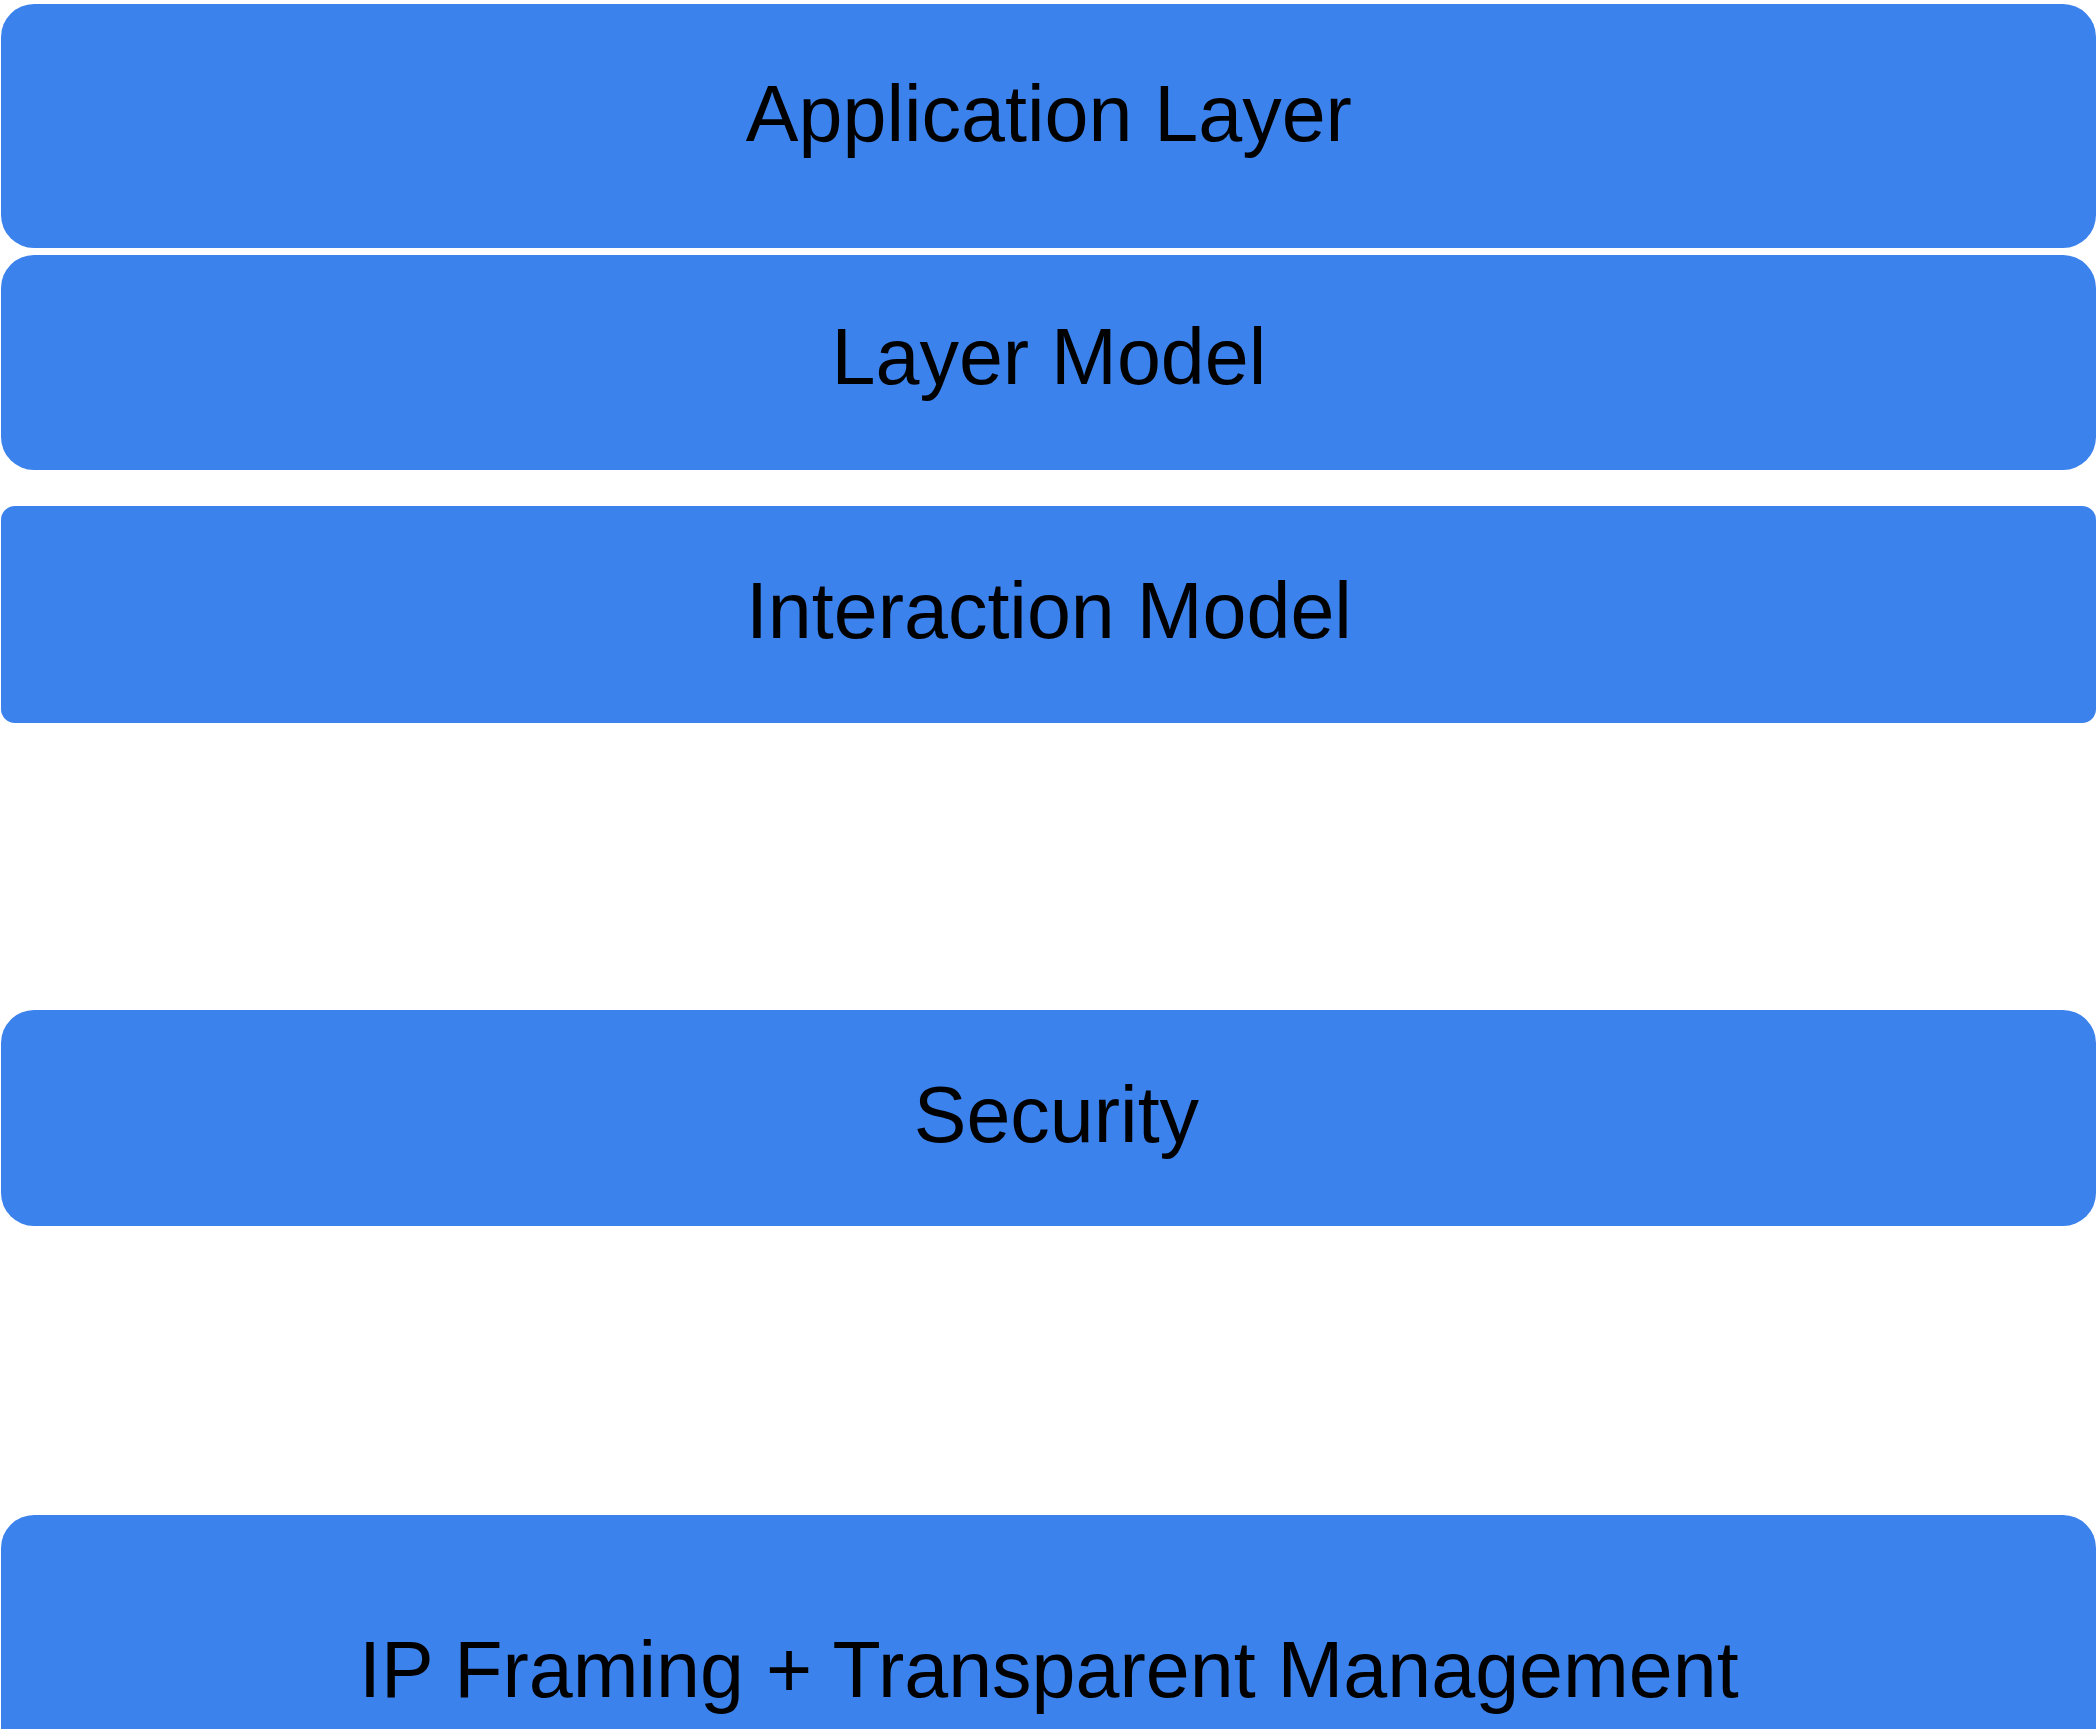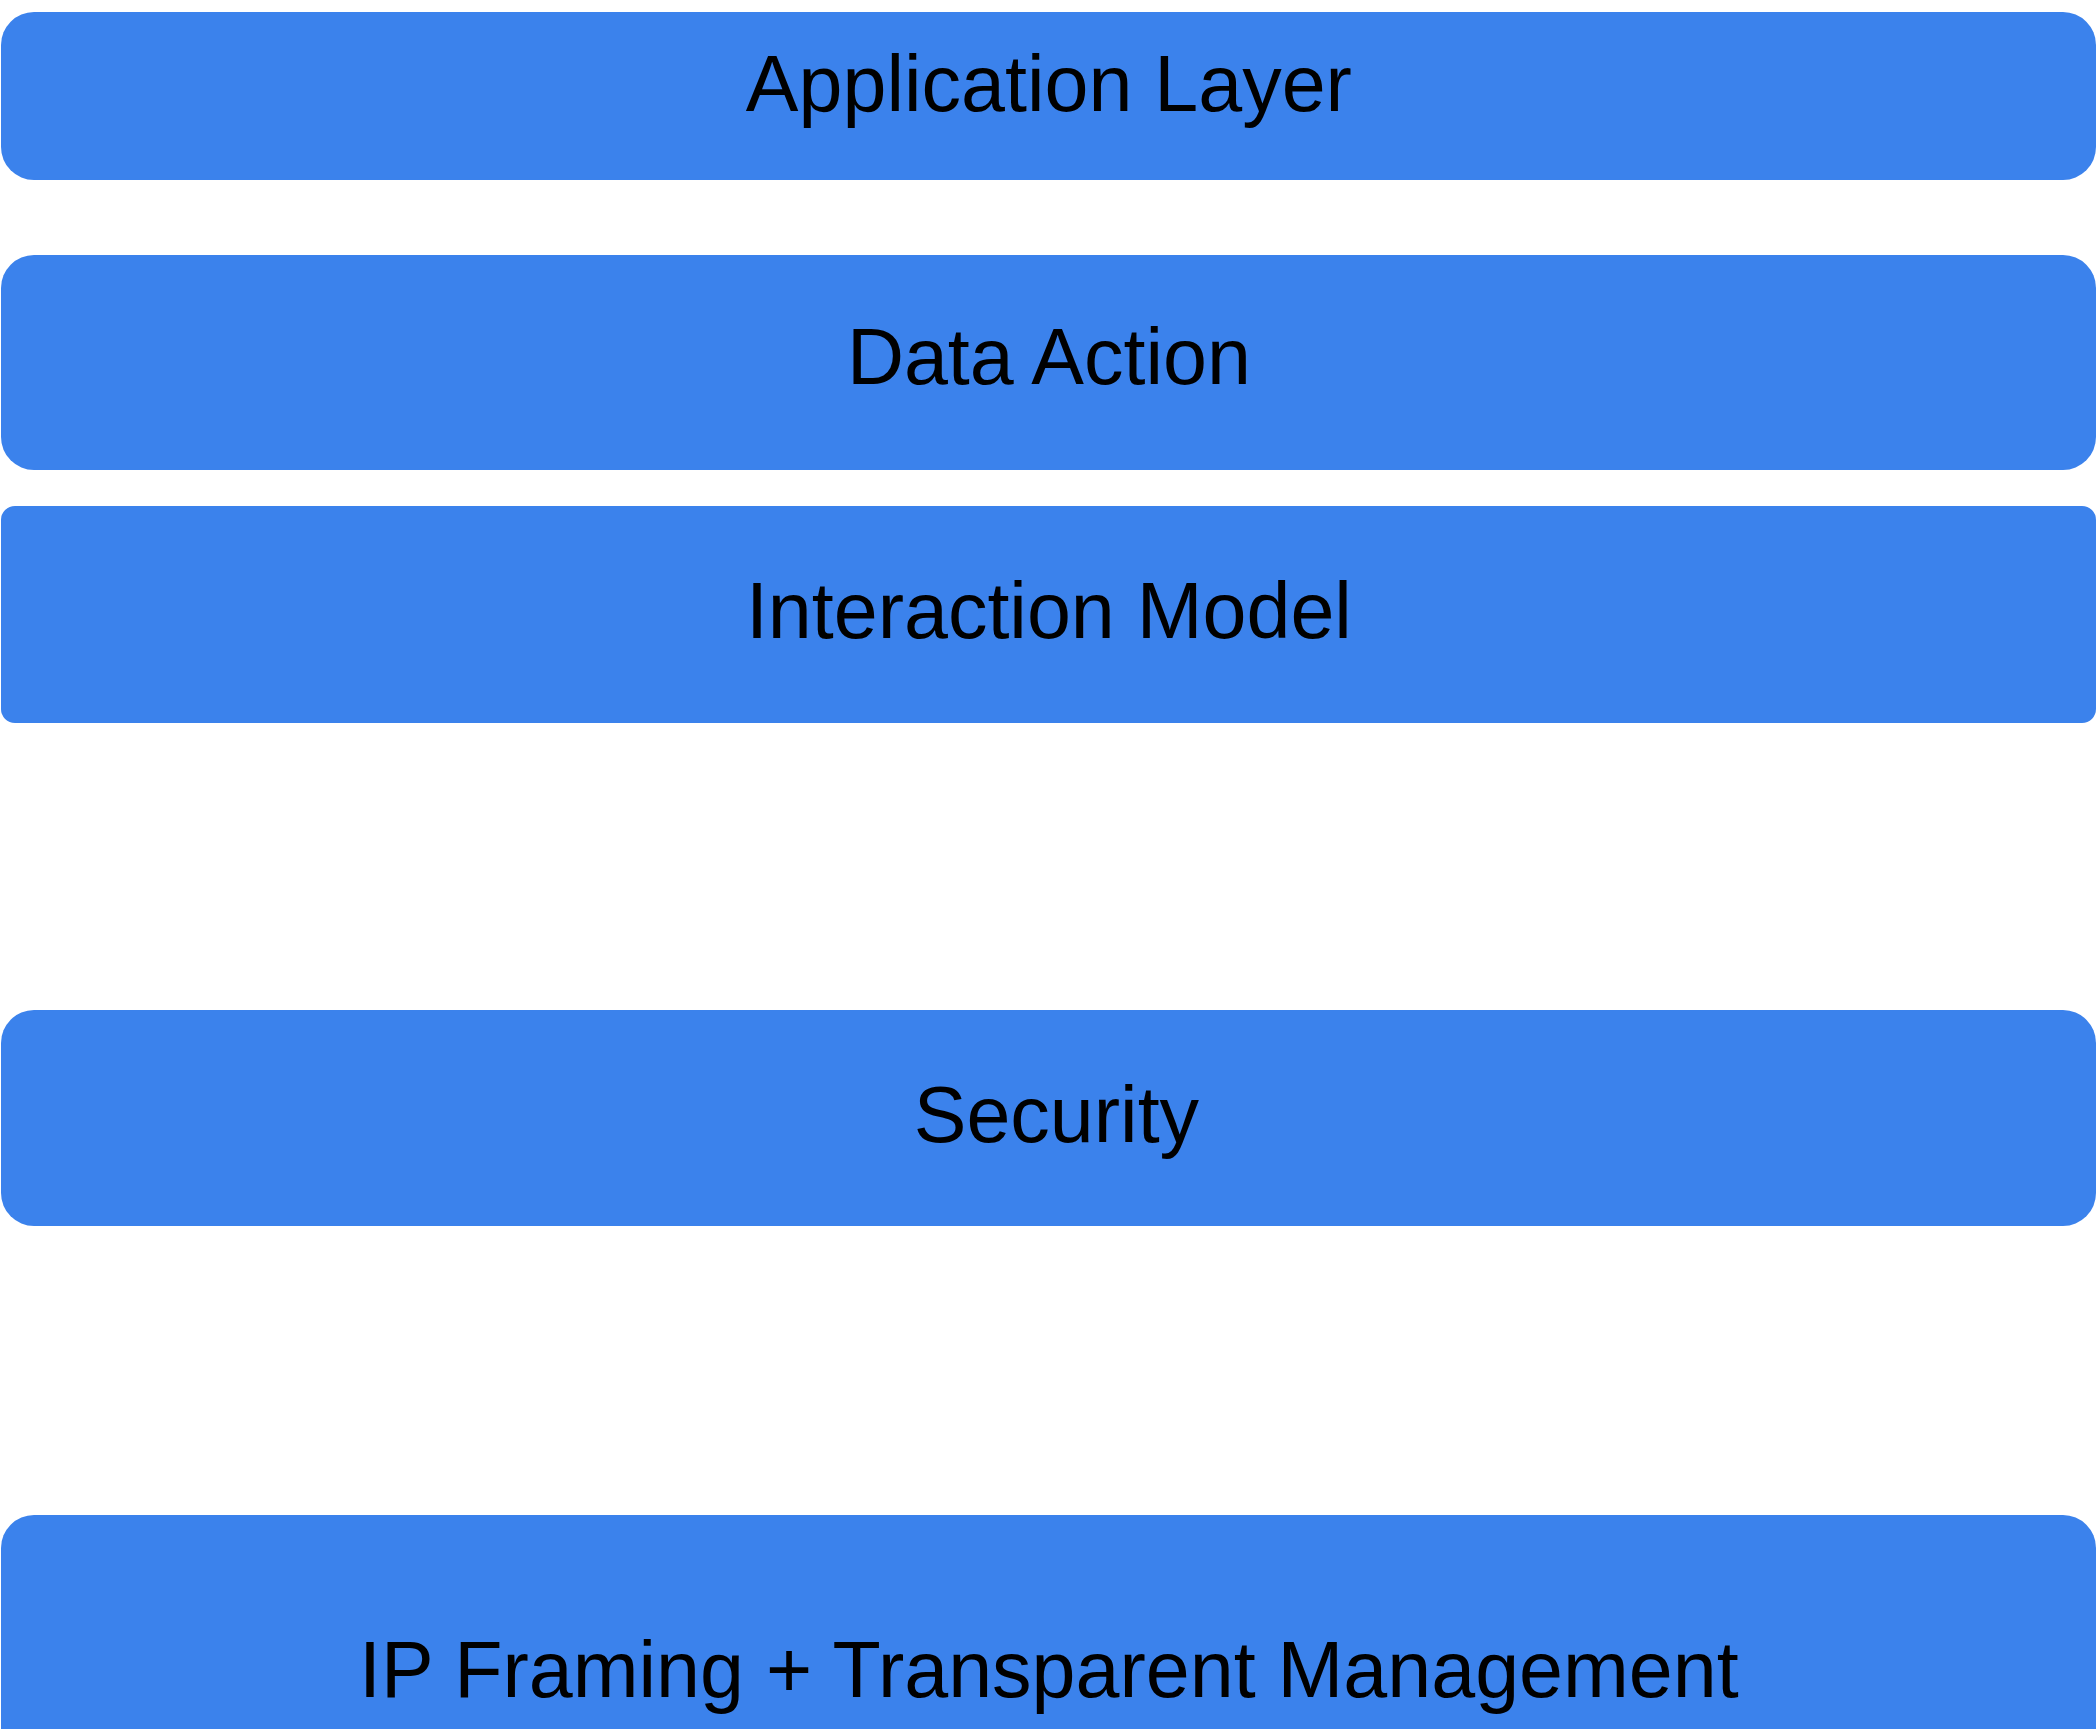--- a/index.html
+++ b/index.html
@@ -35,21 +35,21 @@
     font-family: "Liberation Sans", sans-serif;
     font-size: 79px;
     font-weight: 400;
     line-height: 1;
     letter-spacing: 0px;
     text-align: center;
     white-space: nowrap;
     user-select: none;
   }
   
-  #layer-0 { top: 12px;    height: 168px; border-top-left-radius: 33px; border-top-right-radius: 33px; }
+  #layer-0 { top: 4px;    height: 244px; border-top-left-radius: 33px; border-top-right-radius: 33px; }
   #layer-1 { top: 255px;  height: 215px; }
   #layer-2 { top: 506px;  height: 217px; border-radius: 14px; }
   #layer-3 { top: 759px; height: 217px; }
   #layer-4 { top: 1010px; height: 216px; }
   #layer-5 { top: 1262px; height: 216px; }
   #layer-6 { top: 1515px; height: 268px; }
 
   
   #layer-0 .layer-label { transform: translateY(-12.8px); }
   #layer-1 .layer-label { transform: translateY(-5.7px); }
@@ -62,21 +62,21 @@
 </head>
 <body>
 
 <div id="stack-diagram">
 
   <div class="layer-bar" id="layer-0">
     <span class="layer-label">Application Layer</span>
   </div>
 
   <div class="layer-bar" id="layer-1">
-    <span class="layer-label">Data Action</span>
+    <span class="layer-label">Layer Model</span>
   </div>
 
   <div class="layer-bar" id="layer-2">
     <span class="layer-label">Interaction Model</span>
   </div>
 
 
   <div class="layer-bar" id="layer-4">
     <span class="layer-label">Security</span>
   </div>

